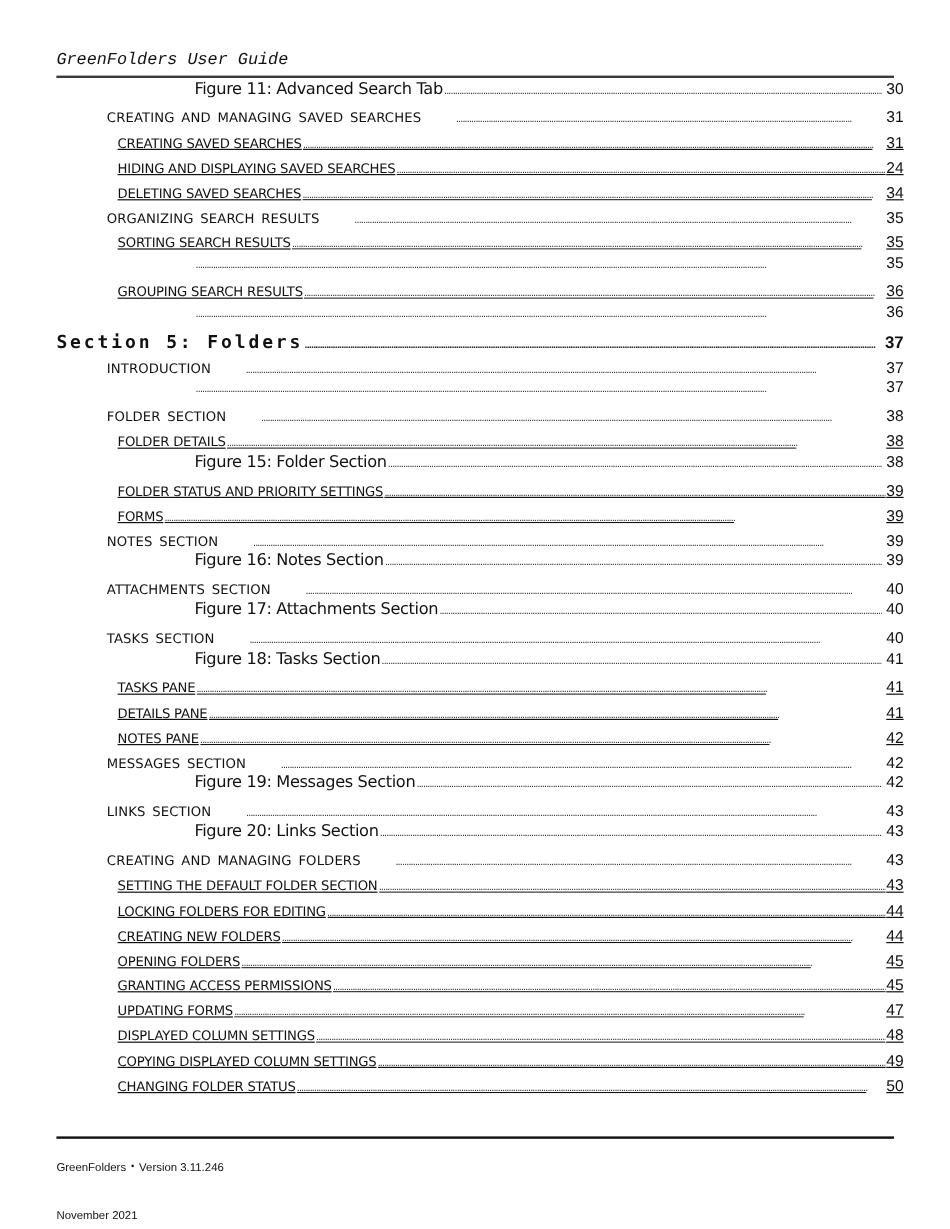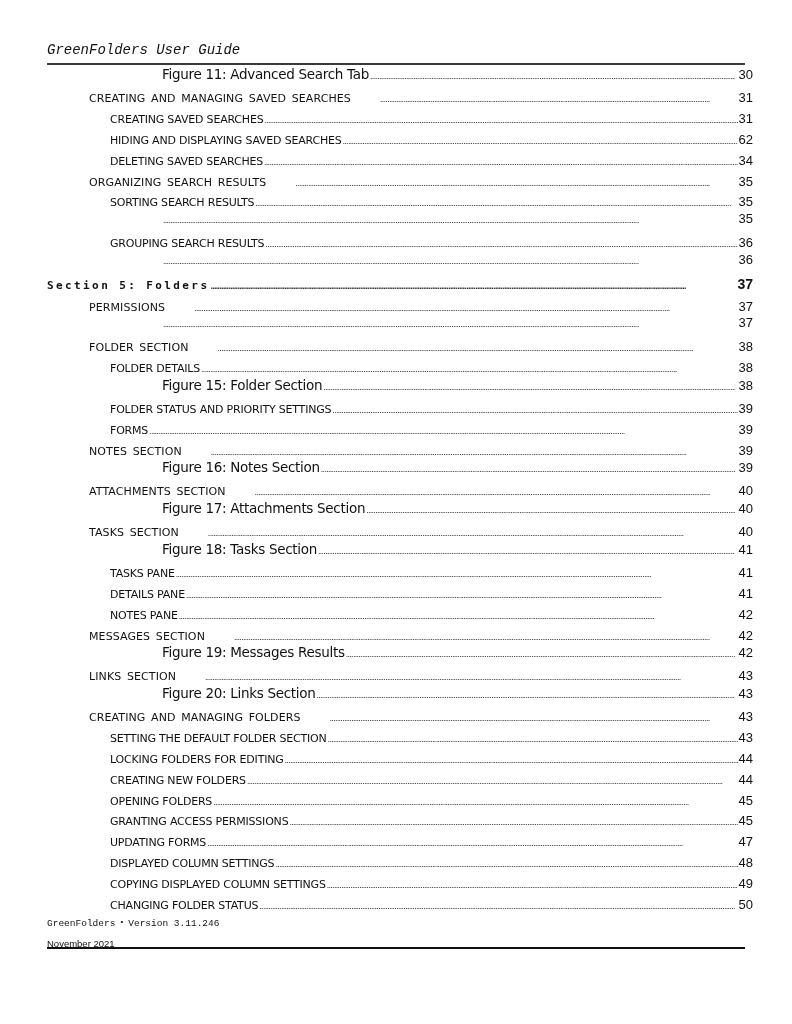--- a/index.html
+++ b/index.html
@@ -3,49 +3,49 @@
 <meta charset="utf-8">
 <style>
   html, body { margin: 0; padding: 0; background: #ffffff; }
   body { width: 792px; height: 1024px; position: relative; overflow: hidden; color: #111; }
   .hdr-title {
     position: absolute; left: 47px; top: 42px;
     font-family: Liberation Mono, monospace; font-style: italic; font-size: 14px; color: #111;
   }
   .hdr-rule { position: absolute; left: 47px; top: 63px; width: 698px; height: 2px; background: #3a3a3a; }
   .ftr-rule { position: absolute; left: 47px; top: 947px; width: 698px; height: 2px; background: #111; }
-  .ftr-line1 { position: absolute; left: 47px; top: 918px; font-family: Liberation Mono, monospace; font-size: 9.5px; }
-  .ftr-line2 { position: absolute; left: 47px; top: 938px; font-family: "Liberation Sans", sans-serif; font-size: 9.5px; }
+  .ftr-line1 { position: absolute; left: 47px; top: 968px; font-family: Liberation Sans, sans-serif; font-size: 9.5px; }
+  .ftr-line2 { position: absolute; left: 47px; top: 1008px; font-family: "Liberation Sans", sans-serif; font-size: 9.5px; }
   .ftr-bullet { padding: 0 4px; position: relative; top: -2px; font-size: 8px; }
 
   .toc { position: absolute; left: 0; top: 0; width: 792px; }
   .row {
     position: absolute; display: flex; align-items: baseline;
     right: 39px; white-space: nowrap;
   }
   .row .label { flex: 0 0 auto; }
   .row .leader {
     flex: 1 1 auto; overflow: hidden; margin: 0 1px;
     font-family: "Liberation Sans", sans-serif; font-size: 9px; color: #333; letter-spacing: 0.3px;
   }
   .row .leader::before {
     content: ". . . . . . . . . . . . . . . . . . . . . . . . . . . . . . . . . . . . . . . . . . . . . . . . . . . . . . . . . . . . . . . . . . . . . . . . . . . . . . . . . . . . . . . . . . . . . . . . . . . . . . . . . . . . . . . . . . . . . . . . . . . . . . . . . . . . . . . . . . . . . . . . . . . . . . . . . . . . . . . . . . . . . . . . . . . . . . . . . . . . . . . . . . . . . . . . . . . . . . . . . . . . . . . . . . . . . . . . . . . . . . . . . . . . . . . . . . . . . . . . . . . . . . . . . . . . . . . . . . . . . . . .";
     letter-spacing: -1.6px;
   }
   .row .page { flex: 0 0 auto; font-family: "Liberation Sans", sans-serif; font-size: 13px; }
 
   .lvl-section { left: 47px; }
-  .lvl-section .label { font-family: "DejaVu Sans Mono", monospace; font-weight: bold; font-size: 11px; letter-spacing: 2.4px; }
+  .lvl-section .label { font-family: "DejaVu Sans Mono", monospace; font-weight: bold; font-size: 15px; letter-spacing: 2.4px; }
   .lvl-section .page { font-weight: bold; font-size: 14px; }
   .lvl-section .leader { font-weight: bold; }
 
   .lvl-h2 { left: 89px; gap: 28px; }
   .lvl-h2 .label { font-family: "DejaVu Sans", sans-serif; font-size: 11px; letter-spacing: 0.1px; word-spacing: 2px; }
 
-  .lvl-h3 { left: 110px; }
+  .lvl-h3 { left: 98px; text-decoration: underline; }
   .lvl-h3 .label { font-family: "DejaVu Sans", sans-serif; font-size: 11px; letter-spacing: -0.2px; }
 
   .lvl-fig { left: 126px; margin-left: 36px; }
   .lvl-fig .label { font-family: "DejaVu Sans", sans-serif; font-size: 13.5px; letter-spacing: -0.3px; }
   .lvl-fig .page { margin-left: 3px; }
 </style>
 </head>
 <body>
 
 <div class="hdr-title">GreenFolders User Guide</div>
@@ -64,21 +64,21 @@
       <span class="page">31</span>
     </div>
   <div class="row lvl-h3" style="top:111px">
       <span class="label">CREATING SAVED SEARCHES</span>
       <span class="leader"></span>
       <span class="page">31</span>
     </div>
   <div class="row lvl-h3" style="top:132px">
       <span class="label">HIDING AND DISPLAYING SAVED SEARCHES</span>
       <span class="leader"></span>
-      <span class="page">62</span>
+      <span class="page">24</span>
     </div>
   <div class="row lvl-h3" style="top:153px">
       <span class="label">DELETING SAVED SEARCHES</span>
       <span class="leader"></span>
       <span class="page">34</span>
     </div>
   <div class="row lvl-h2" style="top:174px">
       <span class="label">ORGANIZING SEARCH RESULTS</span>
       <span class="leader"></span>
       <span class="page">35</span>
@@ -100,21 +100,21 @@
   <div class="row lvl-fig" style="top:252px">
       <span class="leader"></span>
       <span class="page">36</span>
     </div>
   <div class="row lvl-section" style="top:276px">
       <span class="label">Section 5: Folders</span>
       <span class="leader"></span>
       <span class="page">37</span>
     </div>
   <div class="row lvl-h2" style="top:299px">
-      <span class="label">PERMISSIONS</span>
+      <span class="label">INTRODUCTION</span>
       <span class="leader"></span>
       <span class="page">37</span>
     </div>
   <div class="row lvl-fig" style="top:315px">
       <span class="leader"></span>
       <span class="page">37</span>
     </div>
   <div class="row lvl-h2" style="top:339px">
       <span class="label">FOLDER SECTION</span>
       <span class="leader"></span>
@@ -184,21 +184,21 @@
       <span class="label">NOTES PANE</span>
       <span class="leader"></span>
       <span class="page">42</span>
     </div>
   <div class="row lvl-h2" style="top:628px">
       <span class="label">MESSAGES SECTION</span>
       <span class="leader"></span>
       <span class="page">42</span>
     </div>
   <div class="row lvl-fig" style="top:644px">
-      <span class="label">Figure 19:  Messages Results</span>
+      <span class="label">Figure 19:  Messages Section</span>
       <span class="leader"></span>
       <span class="page">42</span>
     </div>
   <div class="row lvl-h2" style="top:668px">
       <span class="label">LINKS SECTION</span>
       <span class="leader"></span>
       <span class="page">43</span>
     </div>
   <div class="row lvl-fig" style="top:685px">
       <span class="label">Figure 20:  Links Section</span>

